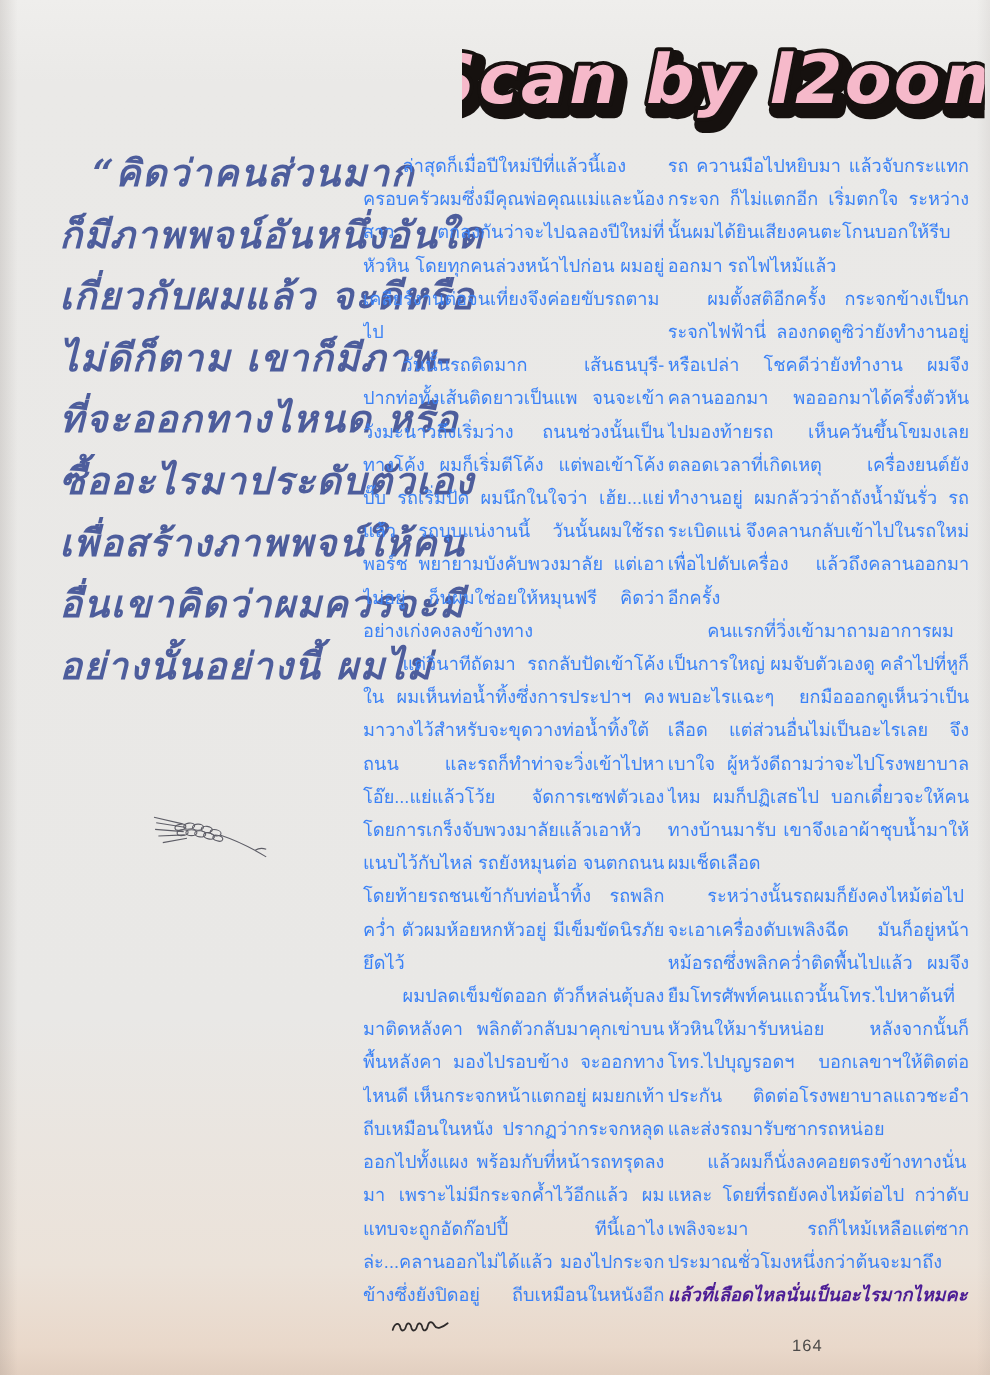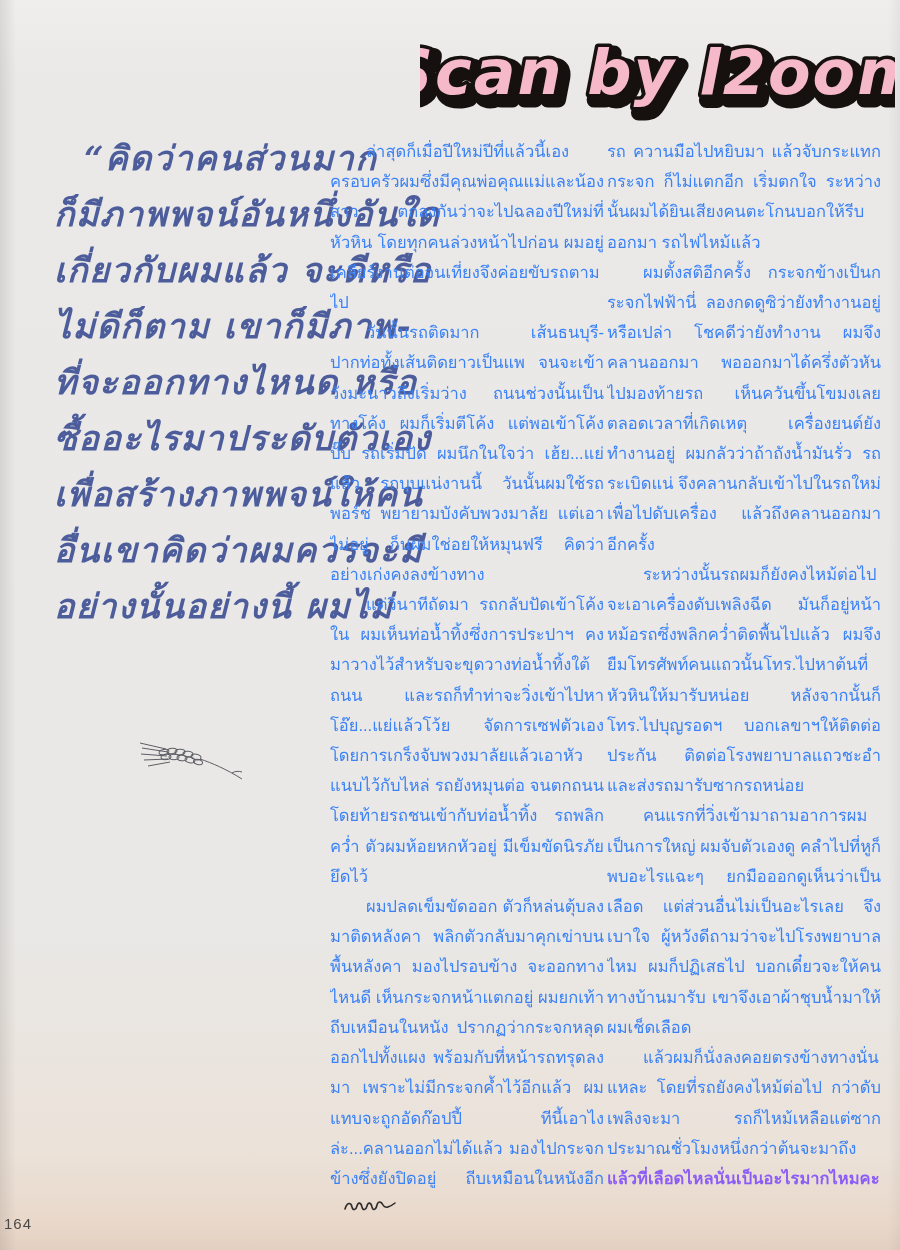--- a/index.html
+++ b/index.html
@@ -31,27 +31,27 @@
 
   
   .col{position:absolute;top:136px;width:274px;height:1052px;overflow:hidden;}
   .col1{left:330px;}
   .col2{left:607px;}
   .para{
     margin:0;text-indent:36px;text-align:justify;
     font-size:16.5px;line-height:30.2px;color:#3b82f6;
   }
   .para.flush{text-indent:0;}
-  .para.bold-q{text-indent:0;font-weight:bold;color:#8b5cf6;}
+  .para.bold-q{text-indent:0;font-weight:bold;color:#4c1d95;font-style:italic;}
 
   
   .wheat{position:absolute;left:136px;top:738px;}
 
   
-  .footer{position:absolute;left:4px;top:1198px;width:732px;text-align:left;}
+  .footer{position:absolute;left:16px;top:1198px;width:732px;text-align:right;}
   .logo-script{display:block;margin:0 auto;}
   .page-number{display:block;margin-top:1px;font-size:15px;letter-spacing:1px;color:#4c4a49;}
 </style>
 </head>
 <body>
 
 <div class="edge-left"></div>
 <div class="edge-right"></div>
 
 <svg class="wm" width="475" height="102" viewBox="0 0 475 102" aria-hidden="true">
@@ -95,22 +95,22 @@
 
 <div class="col col1">
     <p class="para">ล่าสุดก็เมื่อปีใหม่ปีที่แล้วนี้เอง ครอบครัวผมซึ่งมีคุณพ่อคุณแม่และน้องสาว ตกลงกันว่าจะไปฉลองปีใหม่ที่หัวหิน โดยทุกคนล่วงหน้าไปก่อน ผมอยู่เคลียร์งานต่อจนเที่ยงจึงค่อยขับรถตามไป</p>
     <p class="para">วันนั้นรถติดมาก เส้นธนบุรี-ปากท่อทั้งเส้นติดยาวเป็นแพ จนจะเข้าวังมะนาวถึงเริ่มว่าง ถนนช่วงนั้นเป็นทางโค้ง ผมก็เริ่มตีโค้ง แต่พอเข้าโค้งปั๊บ รถเริ่มปัด ผมนึกในใจว่า เฮ้ย...แย่แล้ว รถบุบแน่งานนี้ วันนั้นผมใช้รถพอร์ช พยายามบังคับพวงมาลัย แต่เอาไม่อยู่ ก็นผมใช่อยให้หมุนฟรี คิดว่าอย่างเก่งคงลงข้างทาง</p>
     <p class="para">แต่วินาทีถัดมา รถกลับปัดเข้าโค้งใน ผมเห็นท่อน้ำทิ้งซึ่งการประปาฯ คงมาวางไว้สำหรับจะขุดวางท่อน้ำทิ้งใต้ถนน และรถก็ทำท่าจะวิ่งเข้าไปหา โอ๊ย...แย่แล้วโว้ย จัดการเซฟตัวเองโดยการเกร็งจับพวงมาลัยแล้วเอาหัวแนบไว้กับไหล่ รถยังหมุนต่อ จนตกถนนโดยท้ายรถชนเข้ากับท่อน้ำทิ้ง รถพลิกคว่ำ ตัวผมห้อยหกหัวอยู่ มีเข็มขัดนิรภัยยึดไว้</p>
     <p class="para">ผมปลดเข็มขัดออก ตัวก็หล่นตุ้บลงมาติดหลังคา พลิกตัวกลับมาคุกเข่าบนพื้นหลังคา มองไปรอบข้าง จะออกทางไหนดี เห็นกระจกหน้าแตกอยู่ ผมยกเท้าถีบเหมือนในหนัง ปรากฏว่ากระจกหลุดออกไปทั้งแผง พร้อมกับที่หน้ารถทรุดลงมา เพราะไม่มีกระจกค้ำไว้อีกแล้ว ผมแทบจะถูกอัดก๊อปปี้ ทีนี้เอาไงล่ะ...คลานออกไม่ได้แล้ว มองไปกระจกข้างซึ่งยังปิดอยู่ ถีบเหมือนในหนังอีก แต่มันไม่ยักแตกเหมือนในหนัง</p>
   </div>
 <div class="col col2">
     <p class="para flush">รถ ควานมือไปหยิบมา แล้วจับกระแทกกระจก ก็ไม่แตกอีก เริ่มตกใจ ระหว่างนั้นผมได้ยินเสียงคนตะโกนบอกให้รีบออกมา รถไฟไหม้แล้ว</p>
     <p class="para">ผมตั้งสติอีกครั้ง กระจกข้างเป็นกระจกไฟฟ้านี่ ลองกดดูซิว่ายังทำงานอยู่หรือเปล่า โชคดีว่ายังทำงาน ผมจึงคลานออกมา พอออกมาได้ครึ่งตัวหันไปมองท้ายรถ เห็นควันขึ้นโขมงเลย ตลอดเวลาที่เกิดเหตุ เครื่องยนต์ยังทำงานอยู่ ผมกลัวว่าถ้าถังน้ำมันรั่ว รถระเบิดแน่ จึงคลานกลับเข้าไปในรถใหม่เพื่อไปดับเครื่อง แล้วถึงคลานออกมาอีกครั้ง</p>
+    <p class="para">คนแรกที่วิ่งเข้ามาถามอาการผมเป็นการใหญ่ ผมจับตัวเองดู คลำไปที่หูก็พบอะไรแฉะๆ ยกมือออกดูเห็นว่าเป็นเลือด แต่ส่วนอื่นไม่เป็นอะไรเลย จึงเบาใจ ผู้หวังดีถามว่าจะไปโรงพยาบาลไหม ผมก็ปฏิเสธไป บอกเดี๋ยวจะให้คนทางบ้านมารับ เขาจึงเอาผ้าชุบน้ำมาให้ผมเช็ดเลือด</p>
     <p class="para">ระหว่างนั้นรถผมก็ยังคงไหม้ต่อไป จะเอาเครื่องดับเพลิงฉีด มันก็อยู่หน้าหม้อรถซึ่งพลิกคว่ำติดพื้นไปแล้ว ผมจึงยืมโทรศัพท์คนแถวนั้นโทร.ไปหาต้นที่หัวหินให้มารับหน่อย หลังจากนั้นก็โทร.ไปบุญรอดฯ บอกเลขาฯให้ติดต่อประกัน ติดต่อโรงพยาบาลแถวชะอำ และส่งรถมารับซากรถหน่อย</p>
-    <p class="para">คนแรกที่วิ่งเข้ามาถามอาการผมเป็นการใหญ่ ผมจับตัวเองดู คลำไปที่หูก็พบอะไรแฉะๆ ยกมือออกดูเห็นว่าเป็นเลือด แต่ส่วนอื่นไม่เป็นอะไรเลย จึงเบาใจ ผู้หวังดีถามว่าจะไปโรงพยาบาลไหม ผมก็ปฏิเสธไป บอกเดี๋ยวจะให้คนทางบ้านมารับ เขาจึงเอาผ้าชุบน้ำมาให้ผมเช็ดเลือด</p>
     <p class="para">แล้วผมก็นั่งลงคอยตรงข้างทางนั่นแหละ โดยที่รถยังคงไหม้ต่อไป กว่าดับเพลิงจะมา รถก็ไหม้เหลือแต่ซาก ประมาณชั่วโมงหนึ่งกว่าต้นจะมาถึง</p>
     <p class="para flush bold-q">แล้วที่เลือดไหลนั่นเป็นอะไรมากไหมคะ</p>
   </div>
 
 <div class="footer">
   <svg class="logo-script" width="54" height="16" viewBox="0 0 54 16" aria-hidden="true">
     <path d="M2 11 C4 4,8 4,9 9 C10 13,13 12,14 8 C15 4,18 4,19 9 C20 13,23 12,24 8
              C25 4,28 4,29 9 C30 13,33 12,34 7 C35 3,38 3,40 7 C42 11,47 9,52 5" stroke="#2e2b2b" fill="none" stroke-width="1.6" stroke-linecap="round"></path>
   </svg>
   <span class="page-number">164</span>

